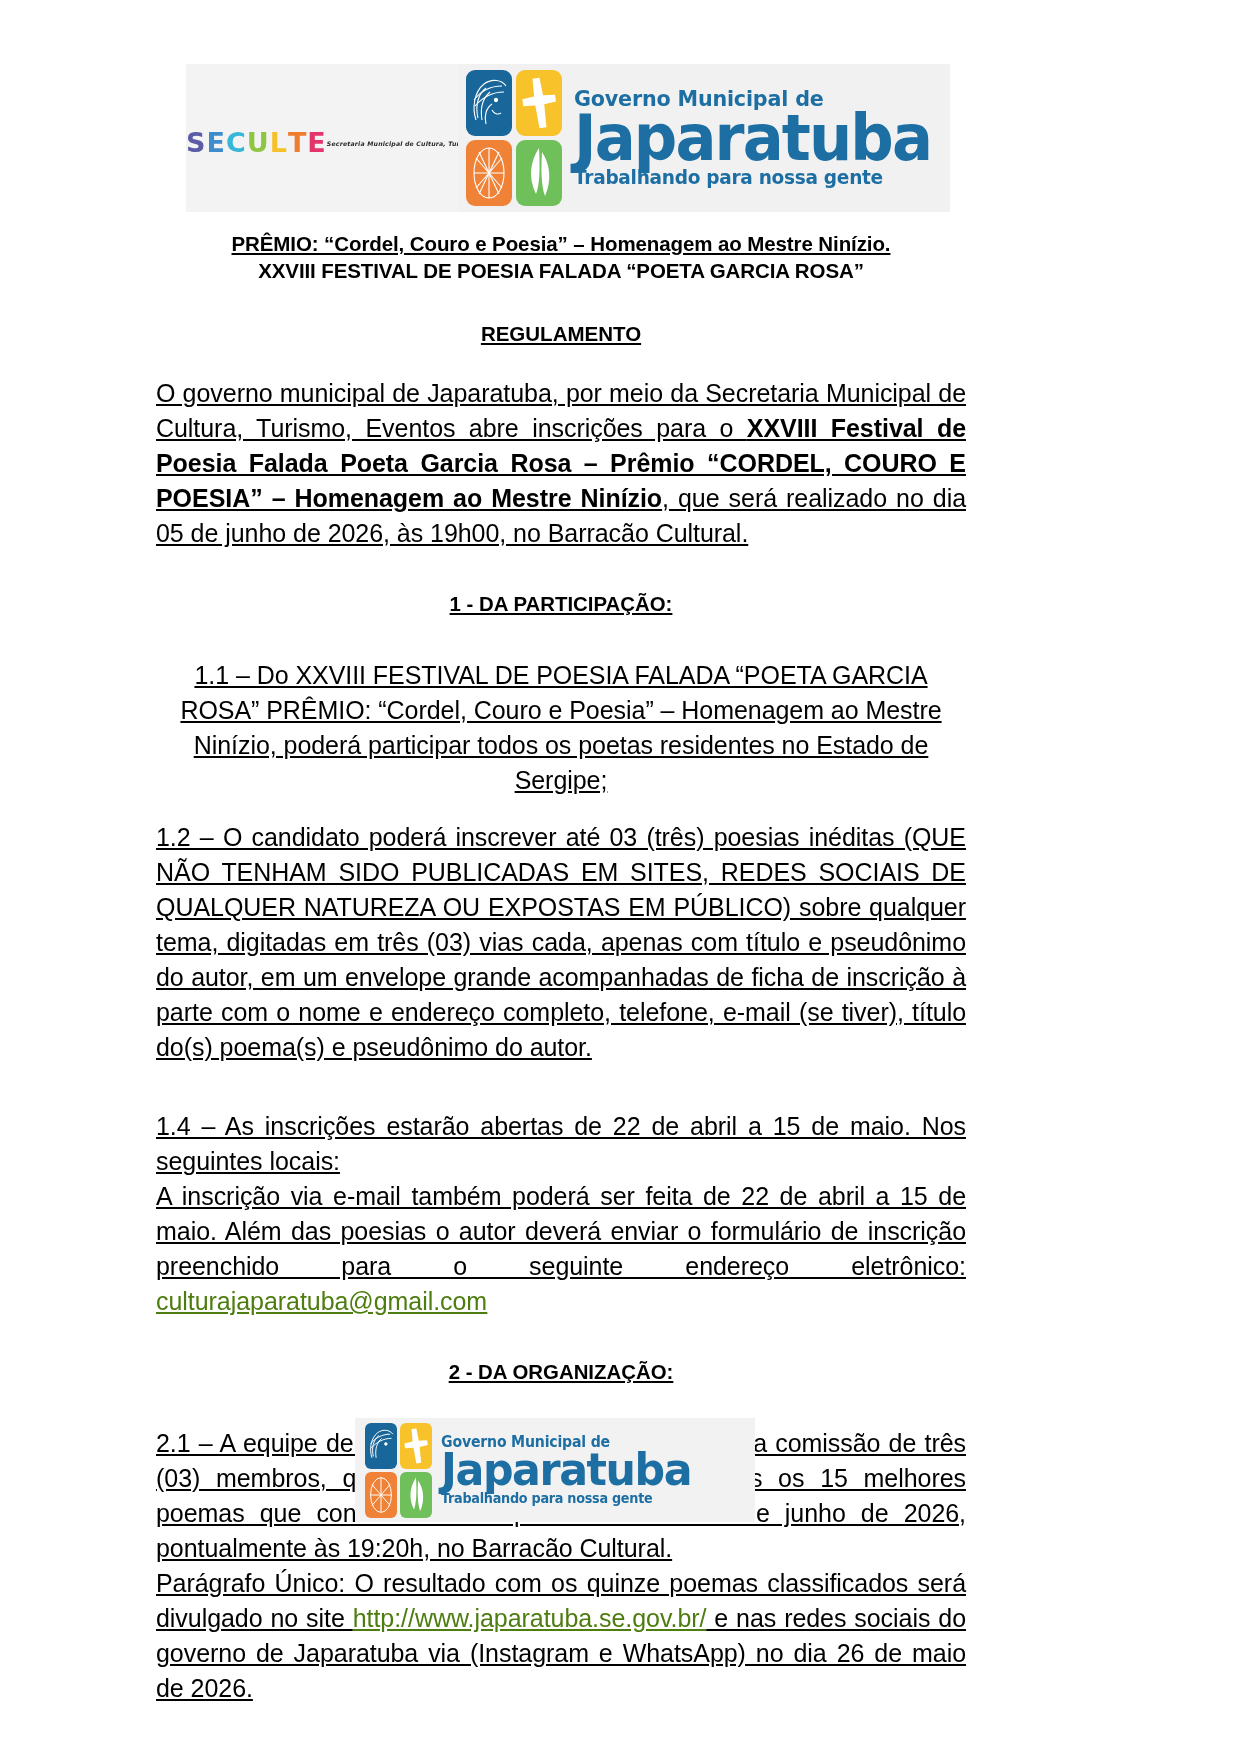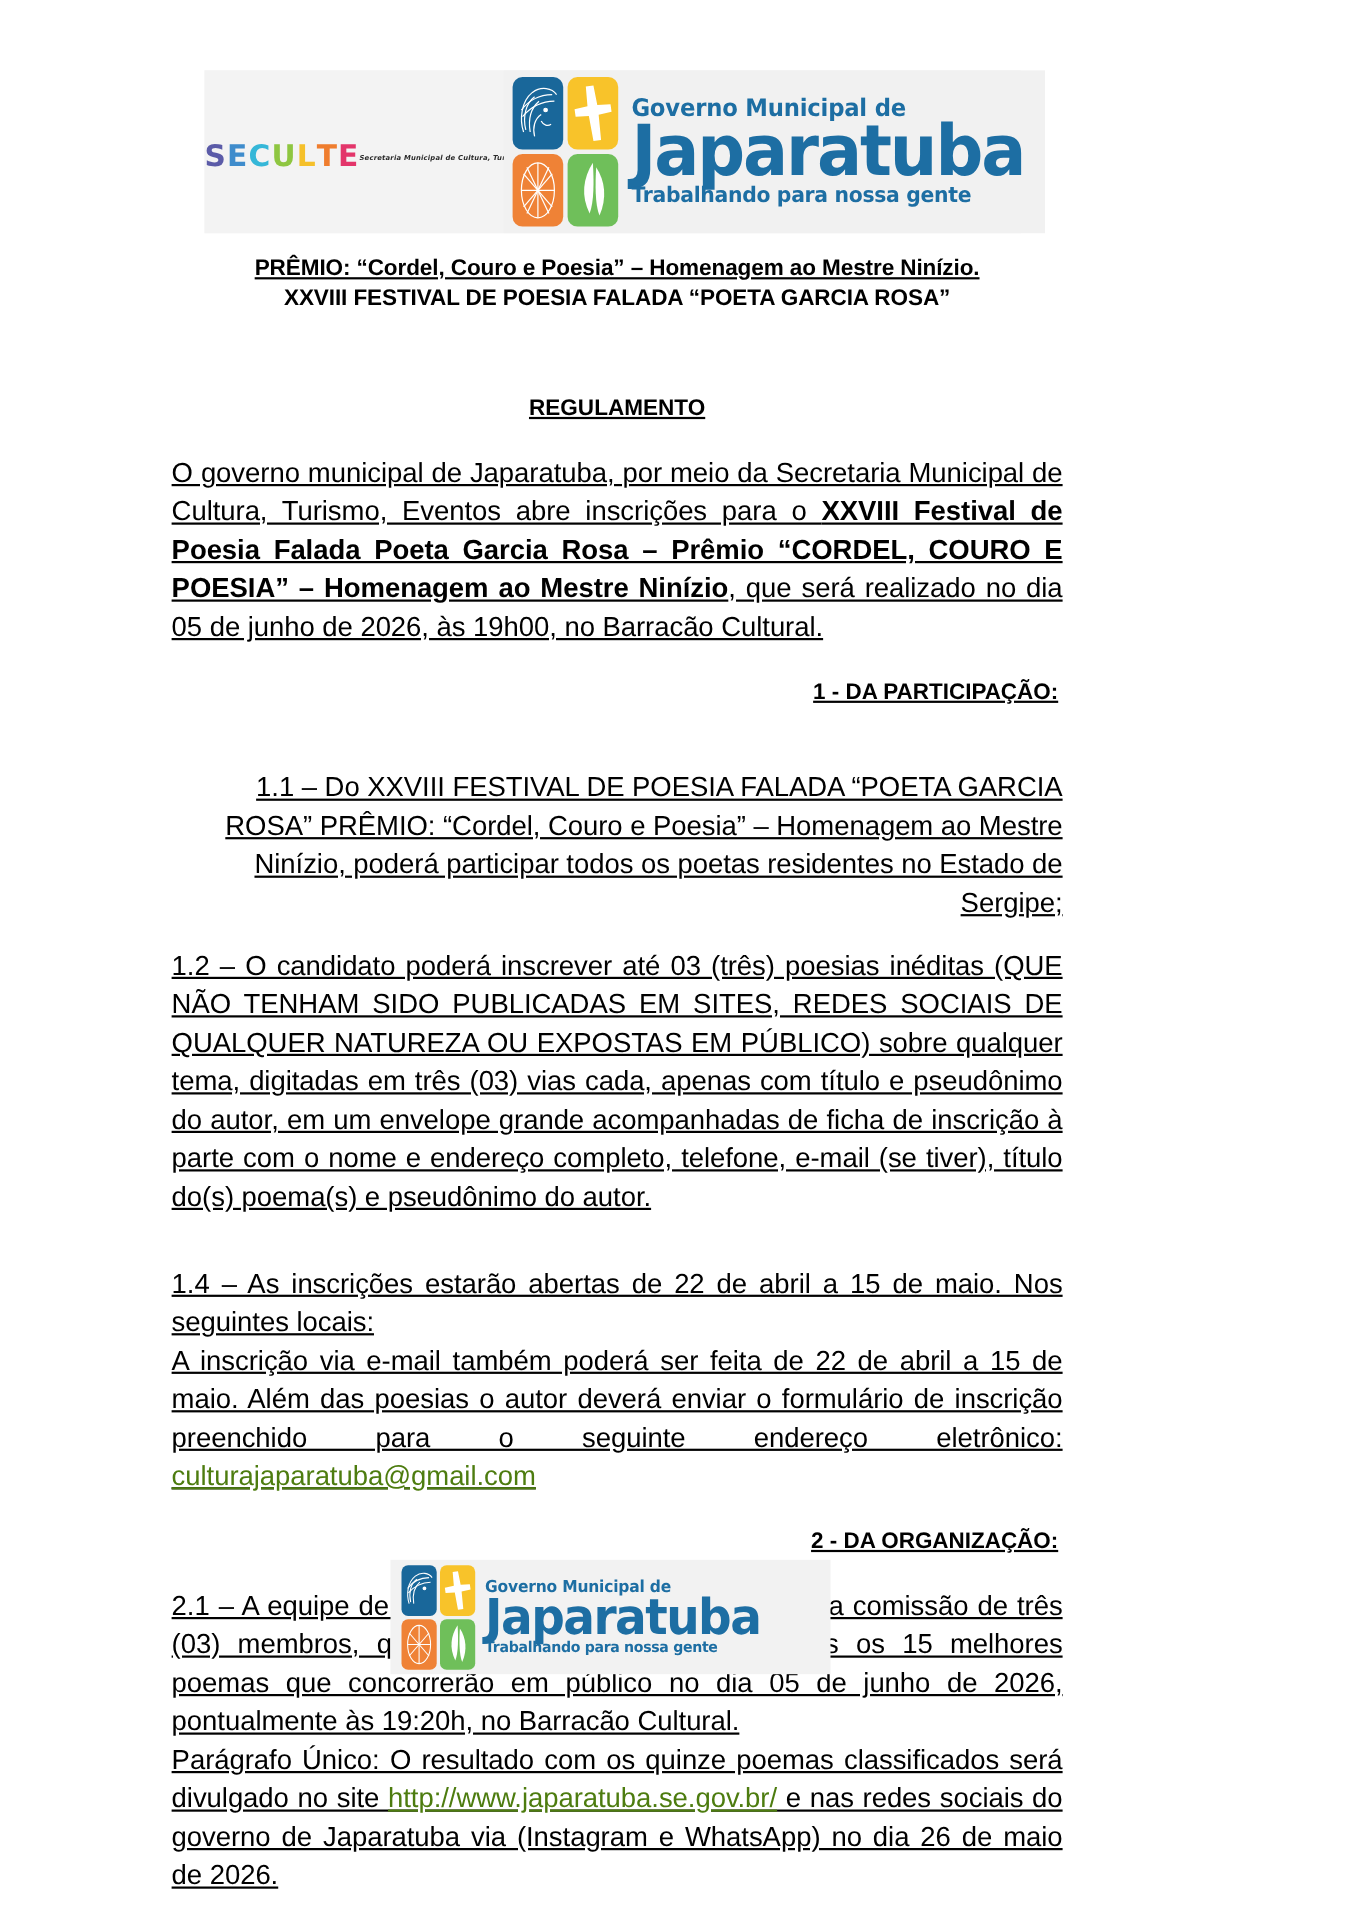--- a/index.html
+++ b/index.html
@@ -146,45 +146,44 @@
     line-height: 1.32;
     letter-spacing: -0.1px;
   }
   .title-line-2 { text-decoration: underline; }
 
   .section-center {
     text-align: center;
     font-weight: bold;
     font-size: 20.5px;
     text-decoration: underline;
-    margin-top: 75px;
+    margin-top: 38px;
   }
 
   p.para {
     font-size: 25px;
     line-height: 1.40;
     text-align: justify;
     margin: 0;
     letter-spacing: -0.05px;
     text-decoration: underline;
   }
   p.para-left {
-    text-align: right;
-    margin-top: 28px;
+    text-align: center;
   }
   .gap-lg { height: 30px; }
   .gap-md { height: 26px; }
   .gap-sm { height: 22px; }
 
   .heading-ul {
     font-size: 20.4px;
     font-weight: bold;
     text-decoration: underline;
-    margin: 4px;
-    text-align: right;
+    margin: 16px;
+    text-align: center;
   }
 
   b.strong { font-weight: bold; }
 
   a.doclink {
     color: #4d7c0f;
     text-decoration: underline;
   }
 
   

